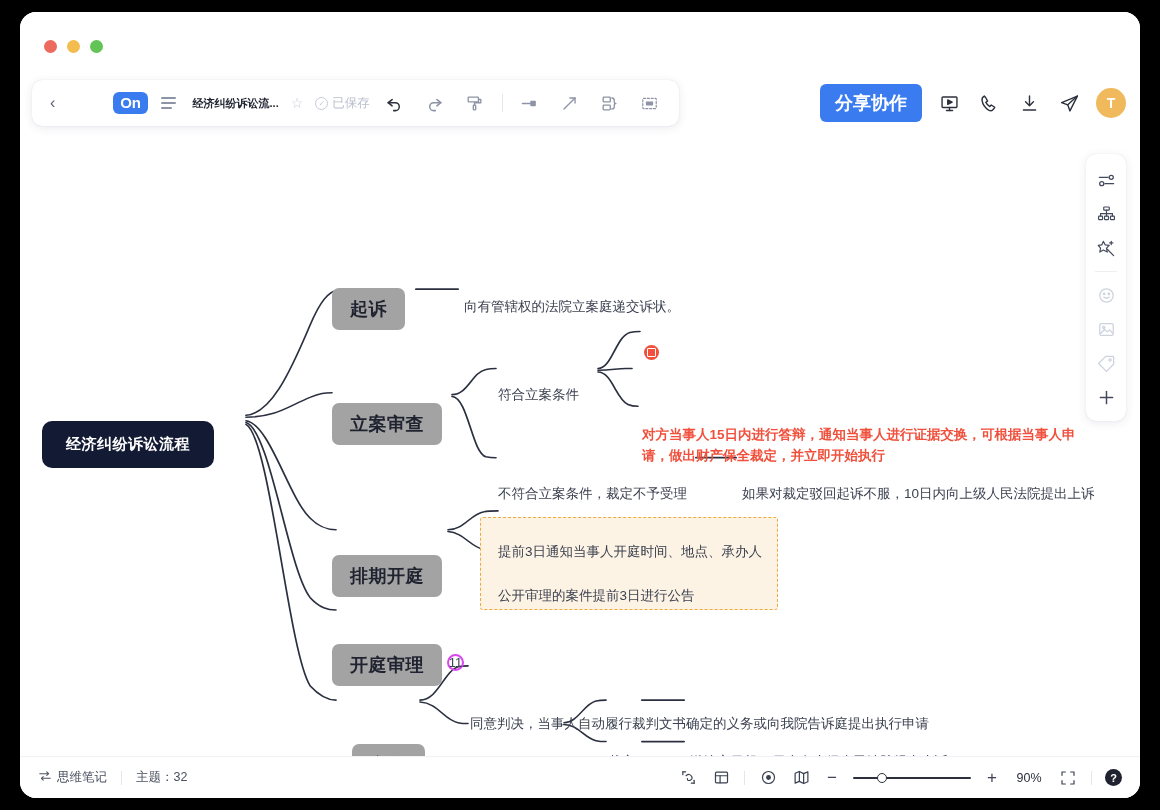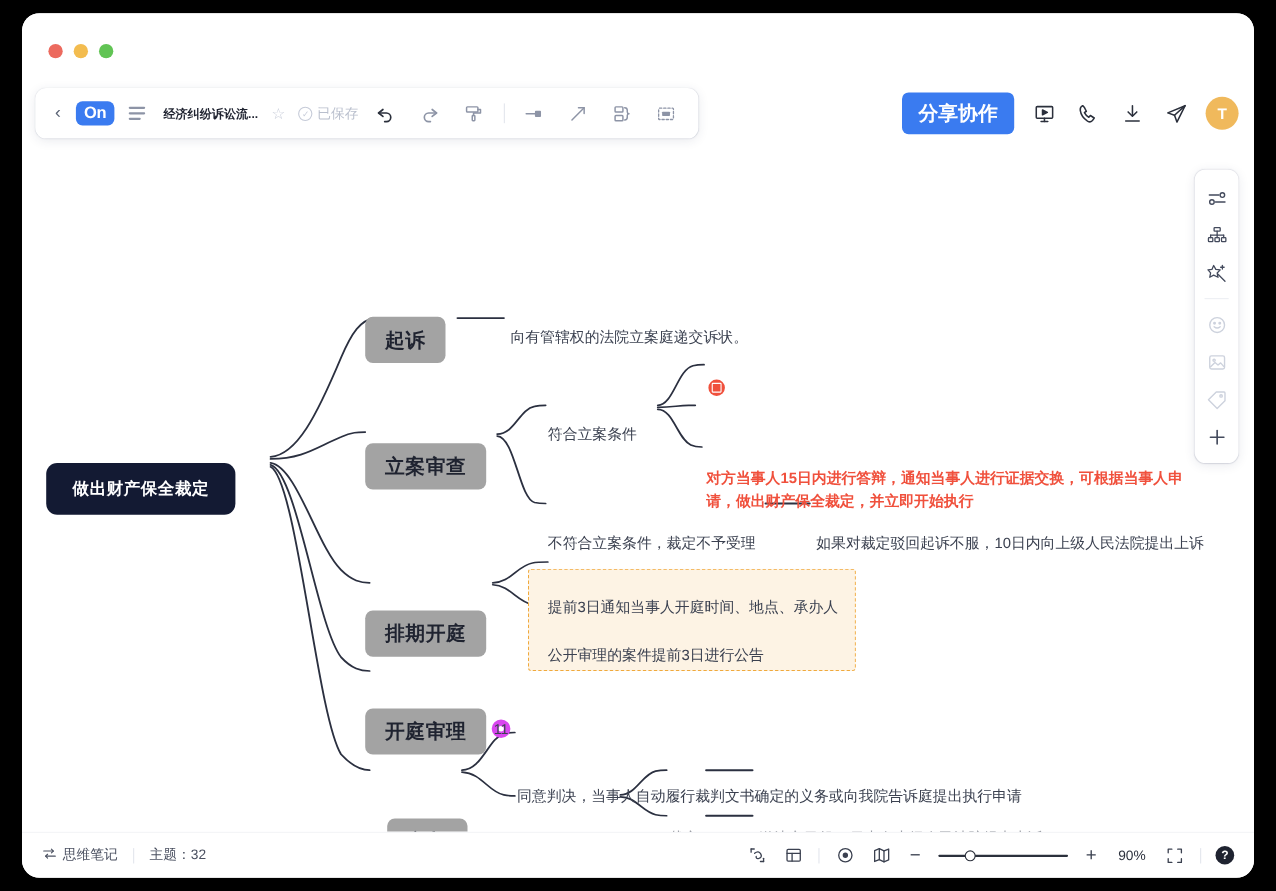--- a/index.html
+++ b/index.html
@@ -60,20 +60,21 @@
     padding: 0 4px; cursor: pointer;
   }
   .on-badge {
     background: #3a7bf0;
     color: #fff;
     font-weight: bold;
     font-size: 15px;
     border-radius: 6px;
     padding: 2px 7px 3px;
     letter-spacing: -0.3px;
+    margin-left: 44px;
   }
   .hamburger { display: flex; flex-direction: column; gap: 3px; padding: 2px 3px; cursor: pointer;}
   .hamburger i { display:block; height: 2px; background: #8d94a6; border-radius: 1px; }
   .hamburger i:nth-child(1){ width: 15px; }
   .hamburger i:nth-child(2){ width: 15px; }
   .hamburger i:nth-child(3){ width: 11px; }
 
   .doc-title {
     font-size: 11px;
     font-weight: bold;
@@ -200,21 +201,21 @@
     width:7px; height:7px;
     border:1.4px solid #fff;
     border-radius:1px;
     display:block;
   }
 
   .count-badge {
     position: absolute;
     width: 17px; height: 17px;
     border-radius: 50%;
-    border: 6px solid #d946ef;
+    border: 2px solid #d946ef;
     color: #3b4150;
     font-size: 13px;
     display:flex; align-items:center; justify-content:center;
   }
 
   .dashed-box {
     position: absolute;
     border: 1.5px dashed #f0a93c;
     background: #fdf3e4;
     border-radius: 3px;
@@ -428,21 +429,21 @@
         <path d="M400 628 C 418 629, 424 648, 438 651 C 442 652, 444 652, 448 652"></path>
 
         <path d="M544 651 C 558 651, 564 630, 576 627 C 580 626, 582 626, 586 626"></path>
         <path d="M544 653 C 558 653, 564 668, 576 671 C 580 672, 582 672, 586 672"></path>
 
         <path d="M622 626 H 664" stroke-width="2"></path>
         <path d="M622 672 H 664" stroke-width="2"></path>
       </g>
     </svg>
 
-    <div class="node node-root" style="left:22px; top:285px;">做出财产保全裁定</div>
+    <div class="node node-root" style="left:22px; top:285px;">经济纠纷诉讼流程</div>
 
     <div class="node node-l1" style="left:312px; top:152px;">起诉</div>
     <div class="node node-l1" style="left:312px; top:267px;">立案审查</div>
     <div class="node node-l1" style="left:312px; top:419px;">排期开庭</div>
     <div class="node node-l1" style="left:312px; top:508px;">开庭审理</div>
     <div class="node node-l1" style="left:332px; top:608px;">宣判</div>
 
     <div class="count-badge" style="left:427px; top:518px;">11</div>
 
     <div class="node node-l2" style="left:444px; top:160px;">向有管辖权的法院立案庭递交诉状。</div>

